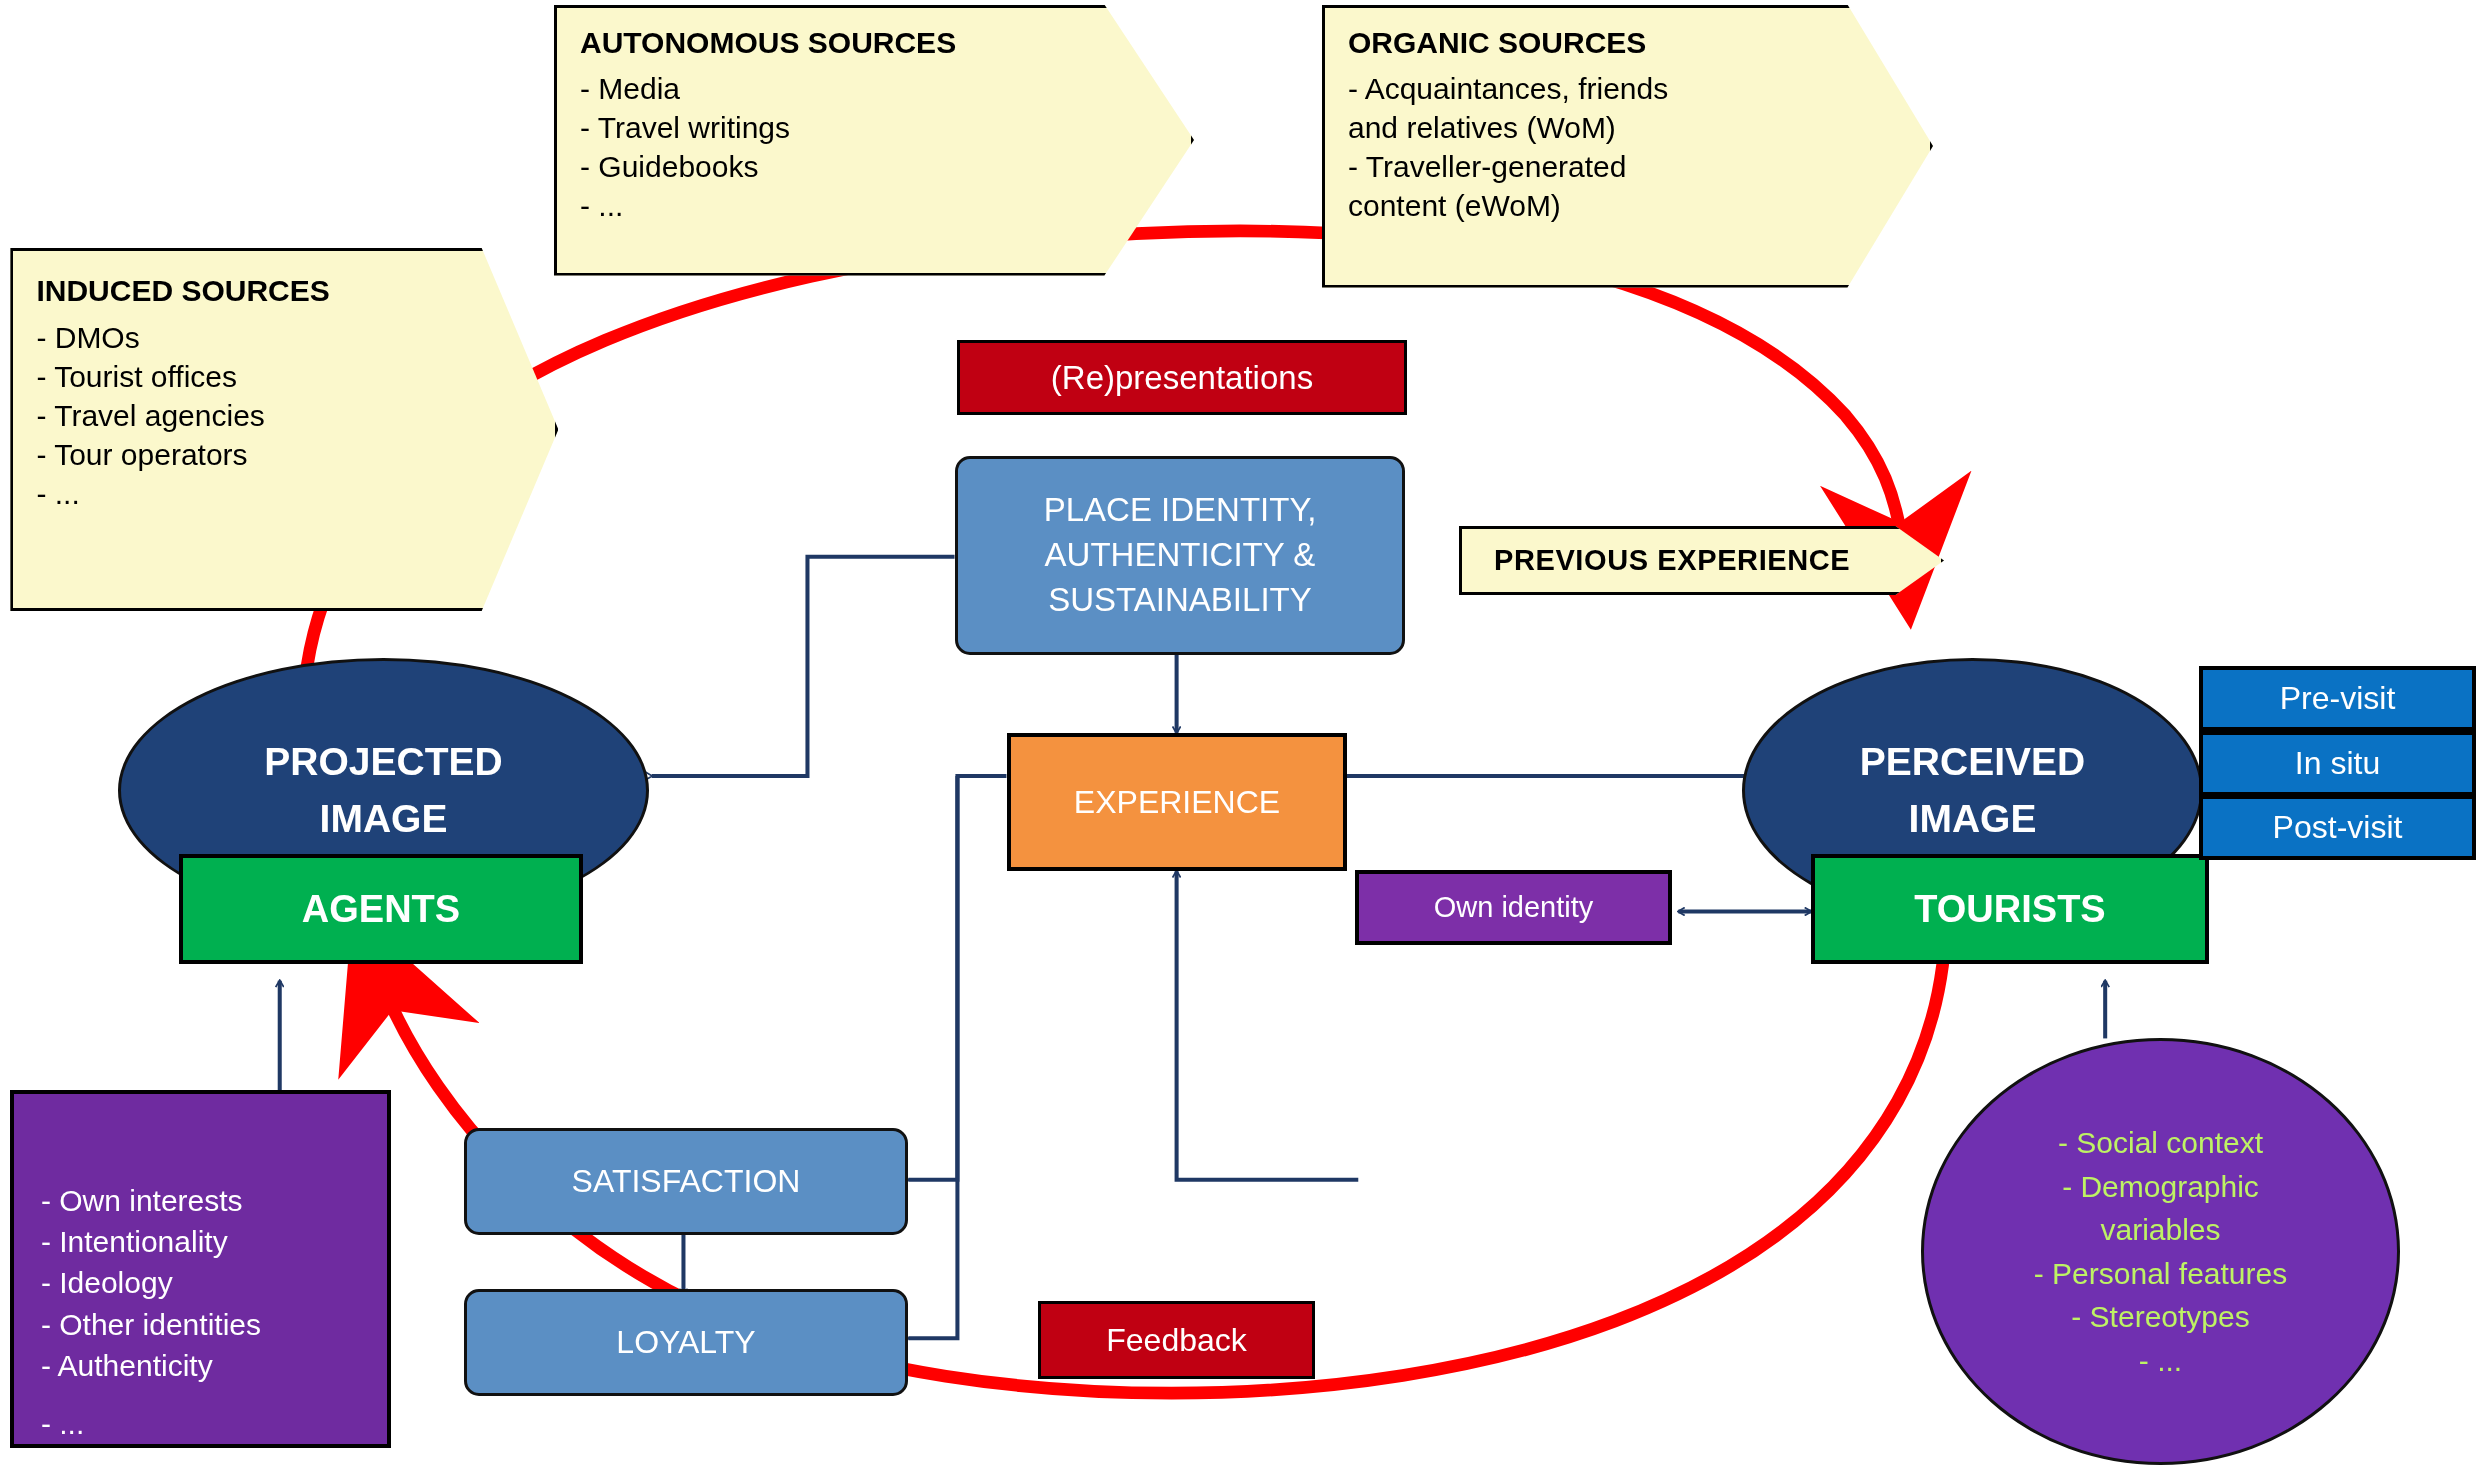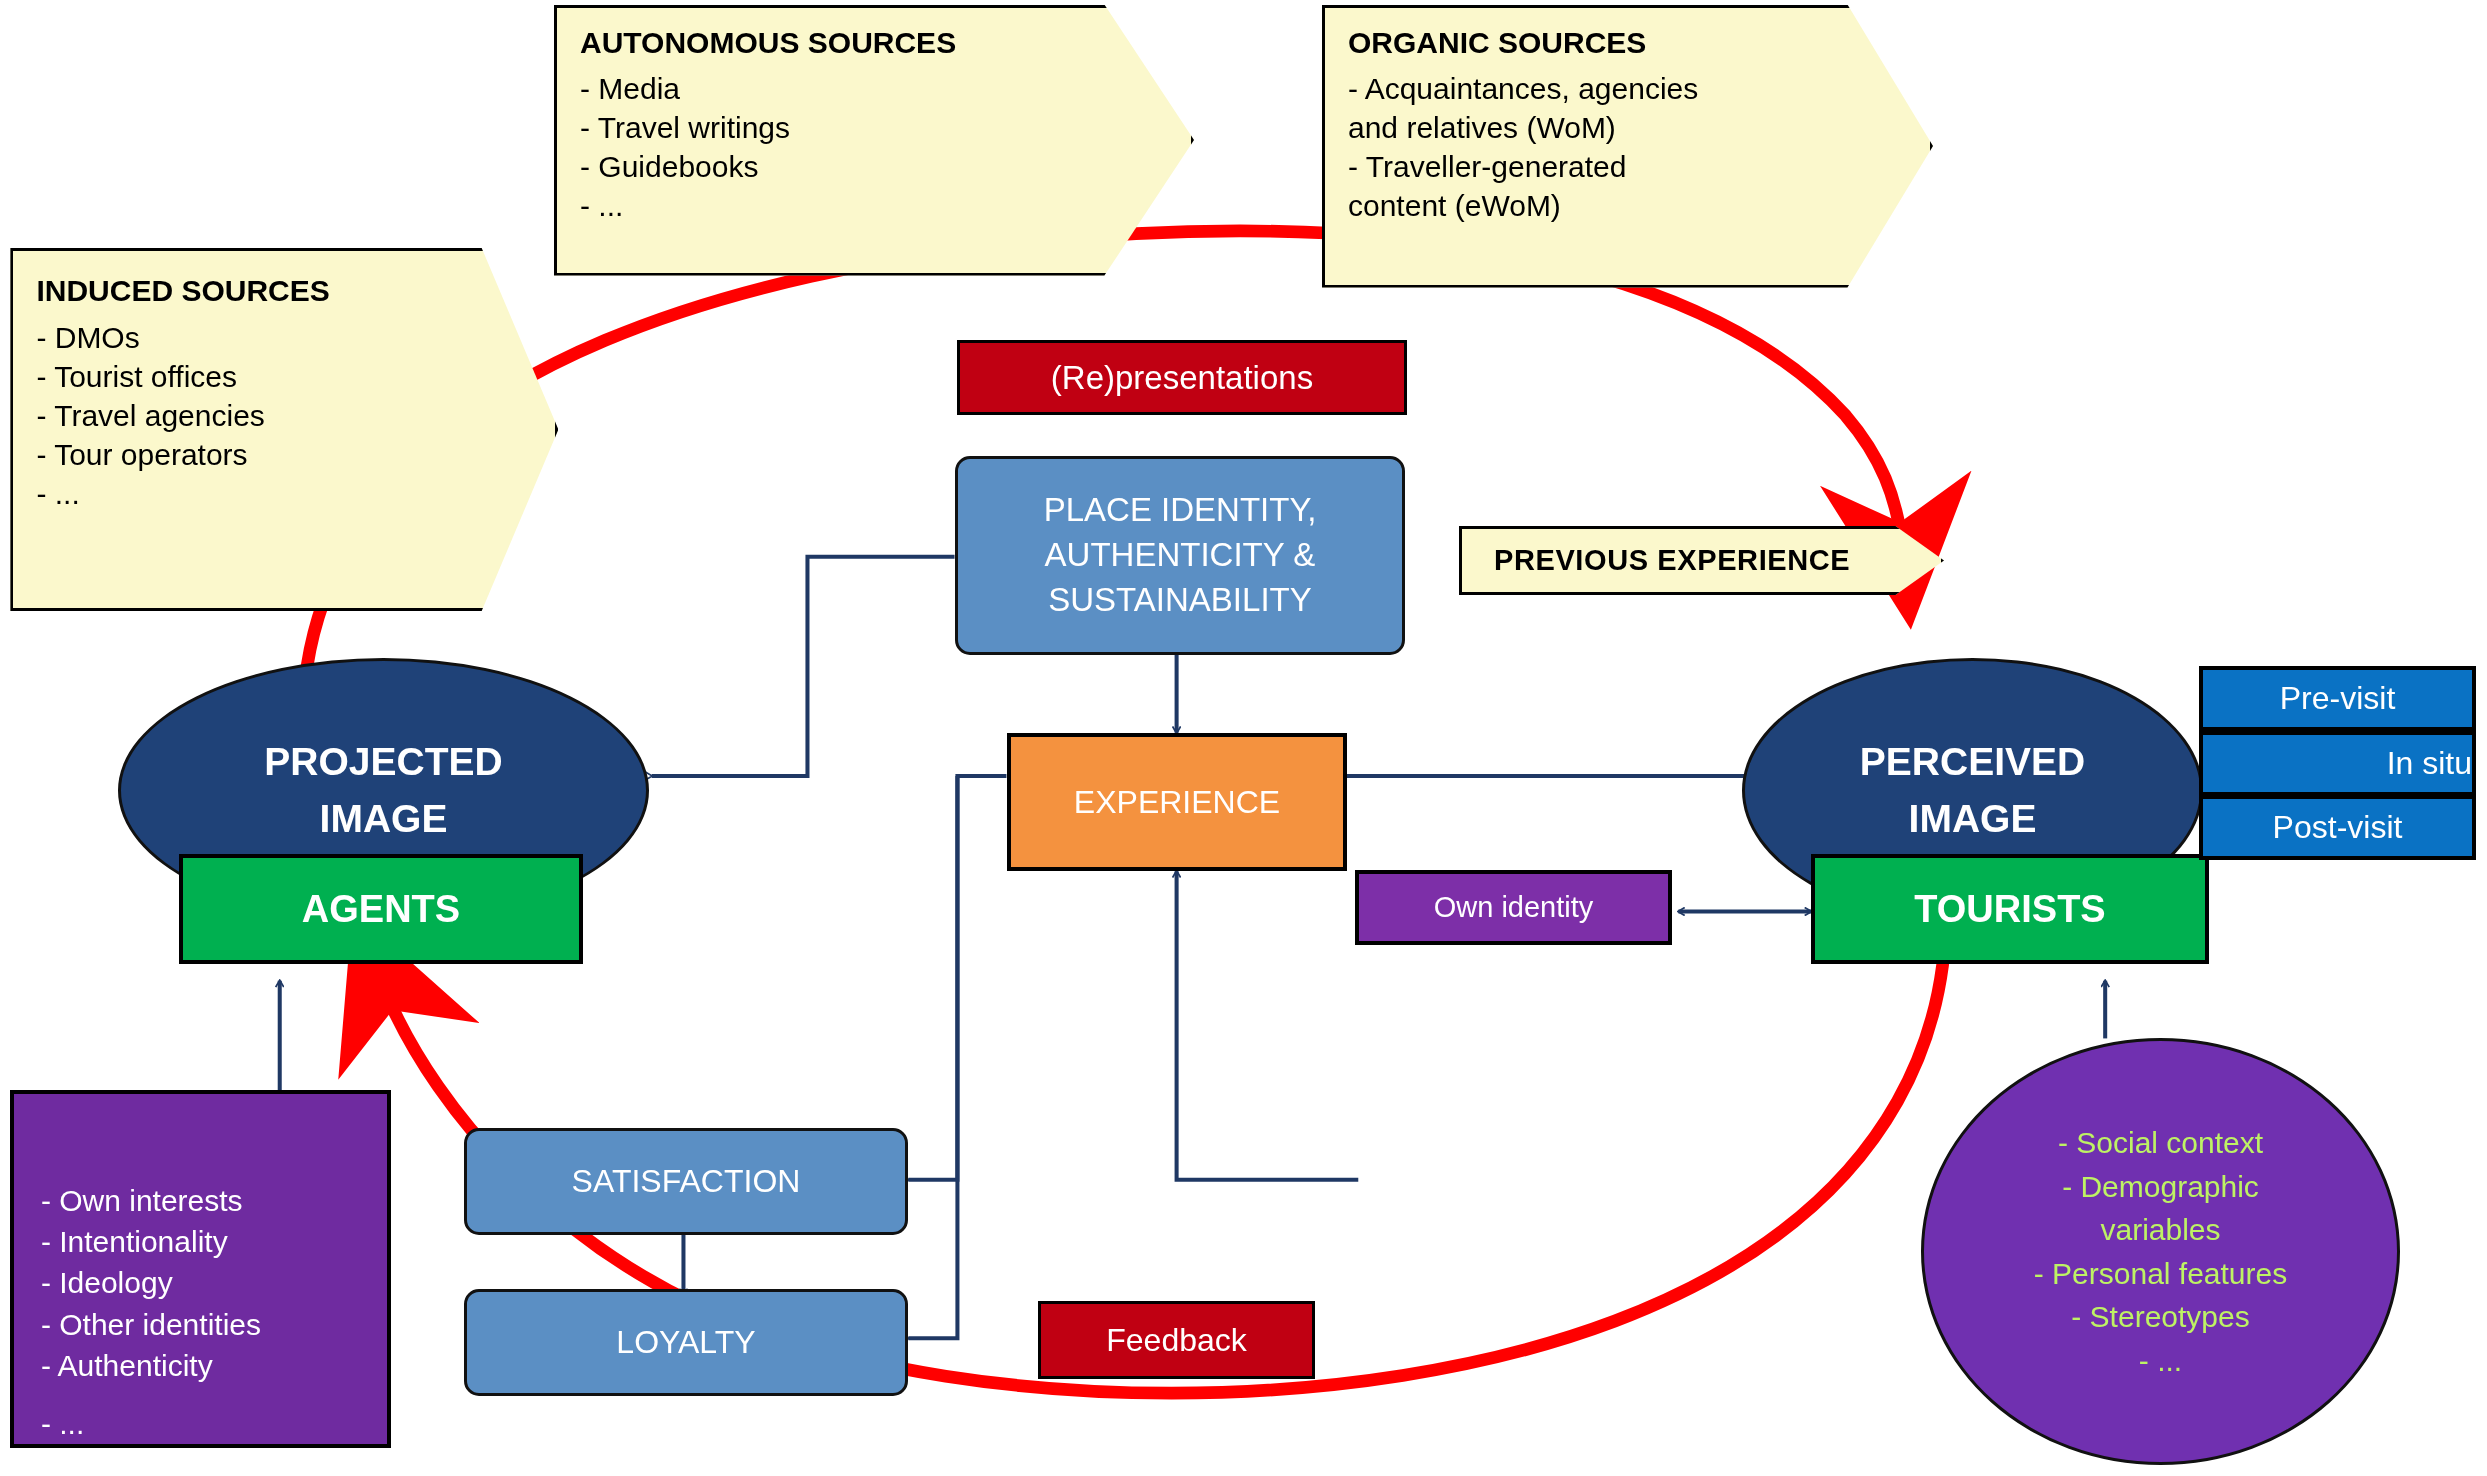--- a/index.html
+++ b/index.html
@@ -106,21 +106,21 @@
       <div>- Media</div>
       <div>- Travel writings</div>
       <div>- Guidebooks</div>
       <div>- ...</div>
     </div>
   </div>
 
   <div class="node pent" style="left:1322px;top:4.6px;width:611px;height:283px;padding:15px 23px;font-size:30px;line-height:1.30;">
     <div style="font-weight:bold;margin-bottom:7px;">ORGANIC SOURCES</div>
     <div class="lines">
-      <div>- Acquaintances, agencies</div>
+      <div>- Acquaintances, friends</div>
       <div>and relatives (WoM)</div>
       <div>- Traveller-generated</div>
       <div>content (eWoM)</div>
     </div>
   </div>
 
   <div class="node pent" style="left:1459px;top:526px;width:485px;height:69px;padding:0 0 0 32px;font-size:29px;
               align-items:flex-start;justify-content:center;clip-path:polygon(0 0,90% 0,100% 50%,90% 100%,0 100%);">
     <div style="font-weight:bold;letter-spacing:0.6px;">PREVIOUS  EXPERIENCE</div>
   </div>
@@ -153,21 +153,21 @@
     <div>IMAGE</div>
   </div>
 
   <div class="node green" style="left:1811px;top:854px;width:398px;height:110px;font-size:38px;">
     <div>TOURISTS</div>
   </div>
 
   <div class="node strip" style="left:2199px;top:666px;width:277px;height:65px;font-size:32px;">
     <div>Pre-visit</div>
   </div>
-  <div class="node strip" style="left:2199px;top:731px;width:277px;height:65px;font-size:32px;align-items:flex-end;">
+  <div class="node strip" style="left:2199px;top:731px;width:277px;height:65px;font-size:32px;">
     <div>In situ</div>
   </div>
   <div class="node strip" style="left:2199px;top:795px;width:277px;height:65px;font-size:32px;">
     <div>Post-visit</div>
   </div>
 
   <div class="node purpleSm" style="left:1355px;top:870px;width:317px;height:75px;font-size:29px;">
     <div>Own identity</div>
   </div>
 

